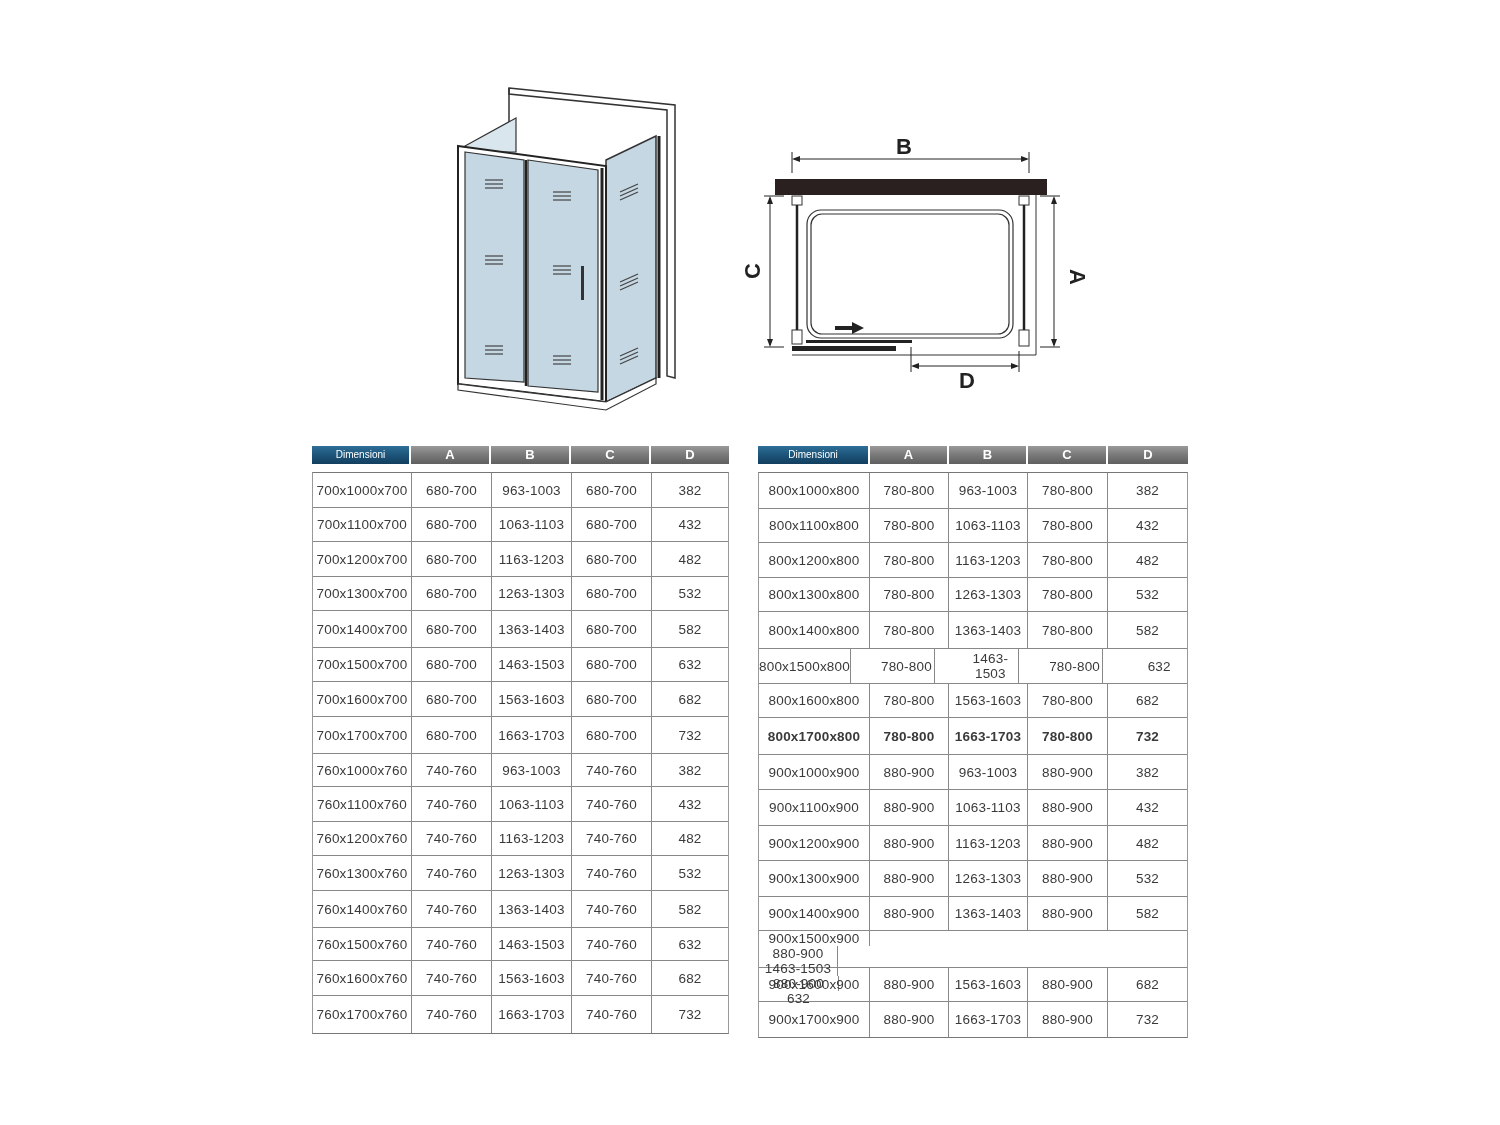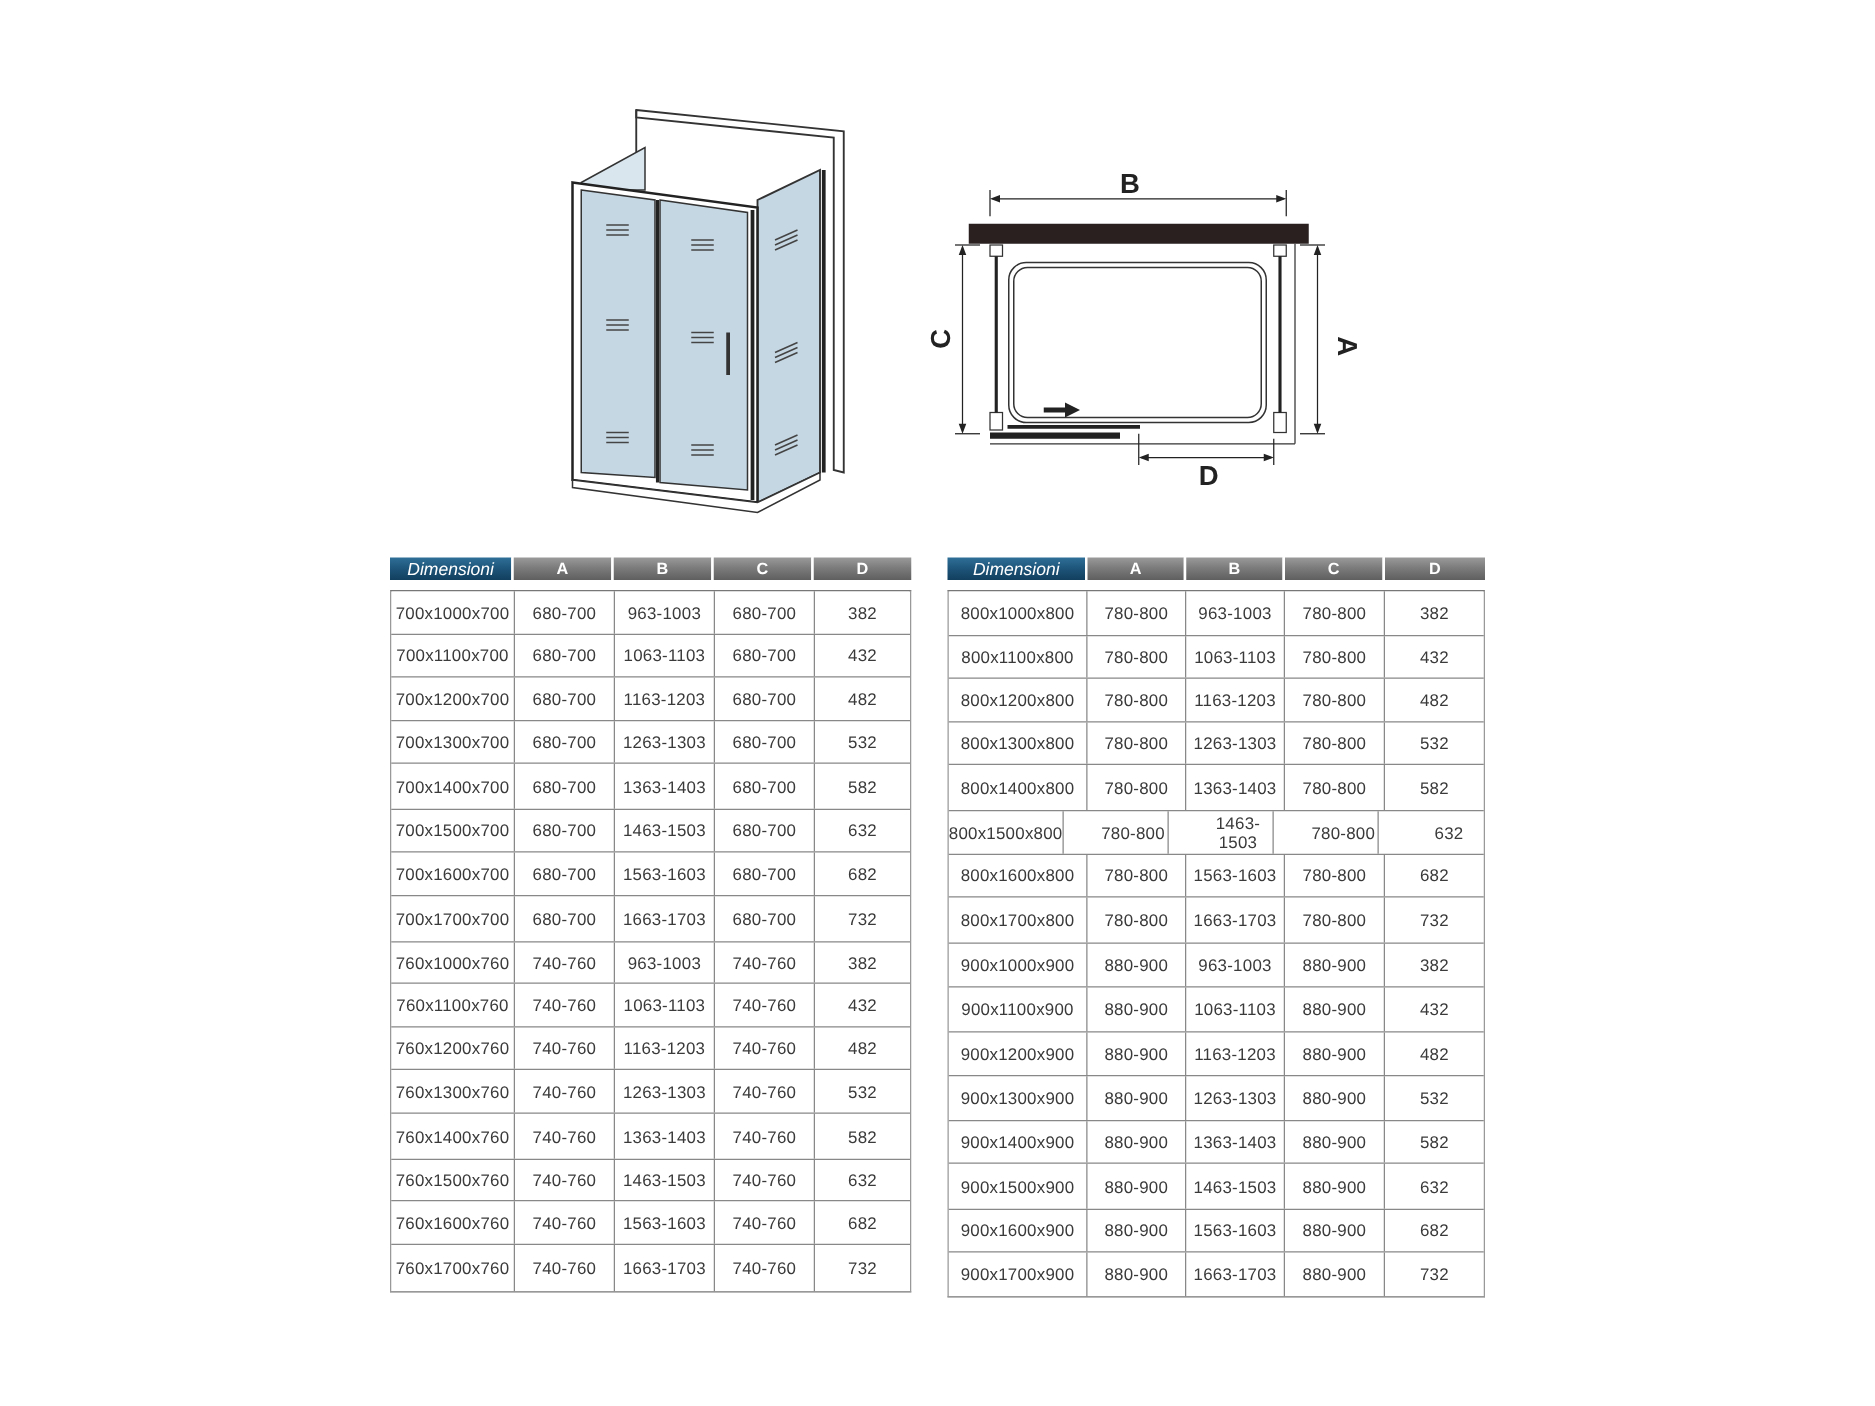--- a/index.html
+++ b/index.html
@@ -4,21 +4,21 @@
 <style>
   html, body { margin:0; padding:0; background:#ffffff; }
   body { width:1500px; height:1125px; position:relative; overflow:hidden; font-family:"Liberation Sans", sans-serif; color:#333; }
   svg { position:absolute; overflow:visible; }
   .dim-label { font-family:"Liberation Sans", sans-serif; font-weight:bold; font-size:22px; fill:#222; }
 
   .spec-table { position:absolute; }
   .thead { display:flex; height:18px; margin-bottom:8px; }
   .th { height:18px; line-height:18px; text-align:center; color:#fff; font-weight:bold; font-size:13px;
         background:linear-gradient(#9a9a9a 0%, #7c7c7c 45%, #5f5f5f 100%); border-right:2px solid #fff; box-sizing:border-box; }
-  .th.first { background:linear-gradient(#2f6f98 0%, #1d5479 50%, #123f5e 100%); font-weight:normal; font-size:14px;font-style:italic; }
+  .th.first { background:linear-gradient(#2f6f98 0%, #1d5479 50%, #123f5e 100%); font-weight:normal; font-size:10px; }
   .tbody { border-top:1px solid #777; border-left:1px solid #999; border-bottom:1px solid #777; border-right:1px solid #999; }
   .tr { display:flex; border-bottom:1px solid #888; box-sizing:border-box; }
   .tr:last-child { border-bottom:none; }
   .td { font-size:13.5px; color:#3a3a3a; text-align:center; display:flex; align-items:center; justify-content:center;
         border-right:1px solid #888; box-sizing:border-box; letter-spacing:0.2px; }
   .td:last-child { border-right:none; }
 </style>
 </head>
 <body>
 
@@ -304,21 +304,21 @@
         <div class="td" style="width: 80px;">780-800</div>
         <div class="td" style="width: 79px;">632</div>
       </div>
       <div class="tr" style="height: 34px;">
         <div class="td" style="width: 111px;">800x1600x800</div>
         <div class="td" style="width: 79px;">780-800</div>
         <div class="td" style="width: 79px;">1563-1603</div>
         <div class="td" style="width: 80px;">780-800</div>
         <div class="td" style="width: 79px;">682</div>
       </div>
-      <div class="tr" style="height: 37px;">
+      <div class="tr" style="height: 37px; font-weight: bold;">
         <div class="td" style="width: 111px;">800x1700x800</div>
         <div class="td" style="width: 79px;">780-800</div>
         <div class="td" style="width: 79px;">1663-1703</div>
         <div class="td" style="width: 80px;">780-800</div>
         <div class="td" style="width: 79px;">732</div>
       </div>
       <div class="tr" style="height: 35px;">
         <div class="td" style="width: 111px;">900x1000x900</div>
         <div class="td" style="width: 79px;">880-900</div>
         <div class="td" style="width: 79px;">963-1003</div>
@@ -346,21 +346,21 @@
         <div class="td" style="width: 80px;">880-900</div>
         <div class="td" style="width: 79px;">532</div>
       </div>
       <div class="tr" style="height: 34px;">
         <div class="td" style="width: 111px;">900x1400x900</div>
         <div class="td" style="width: 79px;">880-900</div>
         <div class="td" style="width: 79px;">1363-1403</div>
         <div class="td" style="width: 80px;">880-900</div>
         <div class="td" style="width: 79px;">582</div>
       </div>
-      <div class="tr" style="height: 37px;">
+      <div class="tr" style="height: 37px; flex-direction: column;">
         <div class="td" style="width: 111px;">900x1500x900</div>
         <div class="td" style="width: 79px;">880-900</div>
         <div class="td" style="width: 79px;">1463-1503</div>
         <div class="td" style="width: 80px;">880-900</div>
         <div class="td" style="width: 79px;">632</div>
       </div>
       <div class="tr" style="height: 34px;">
         <div class="td" style="width: 111px;">900x1600x900</div>
         <div class="td" style="width: 79px;">880-900</div>
         <div class="td" style="width: 79px;">1563-1603</div>

